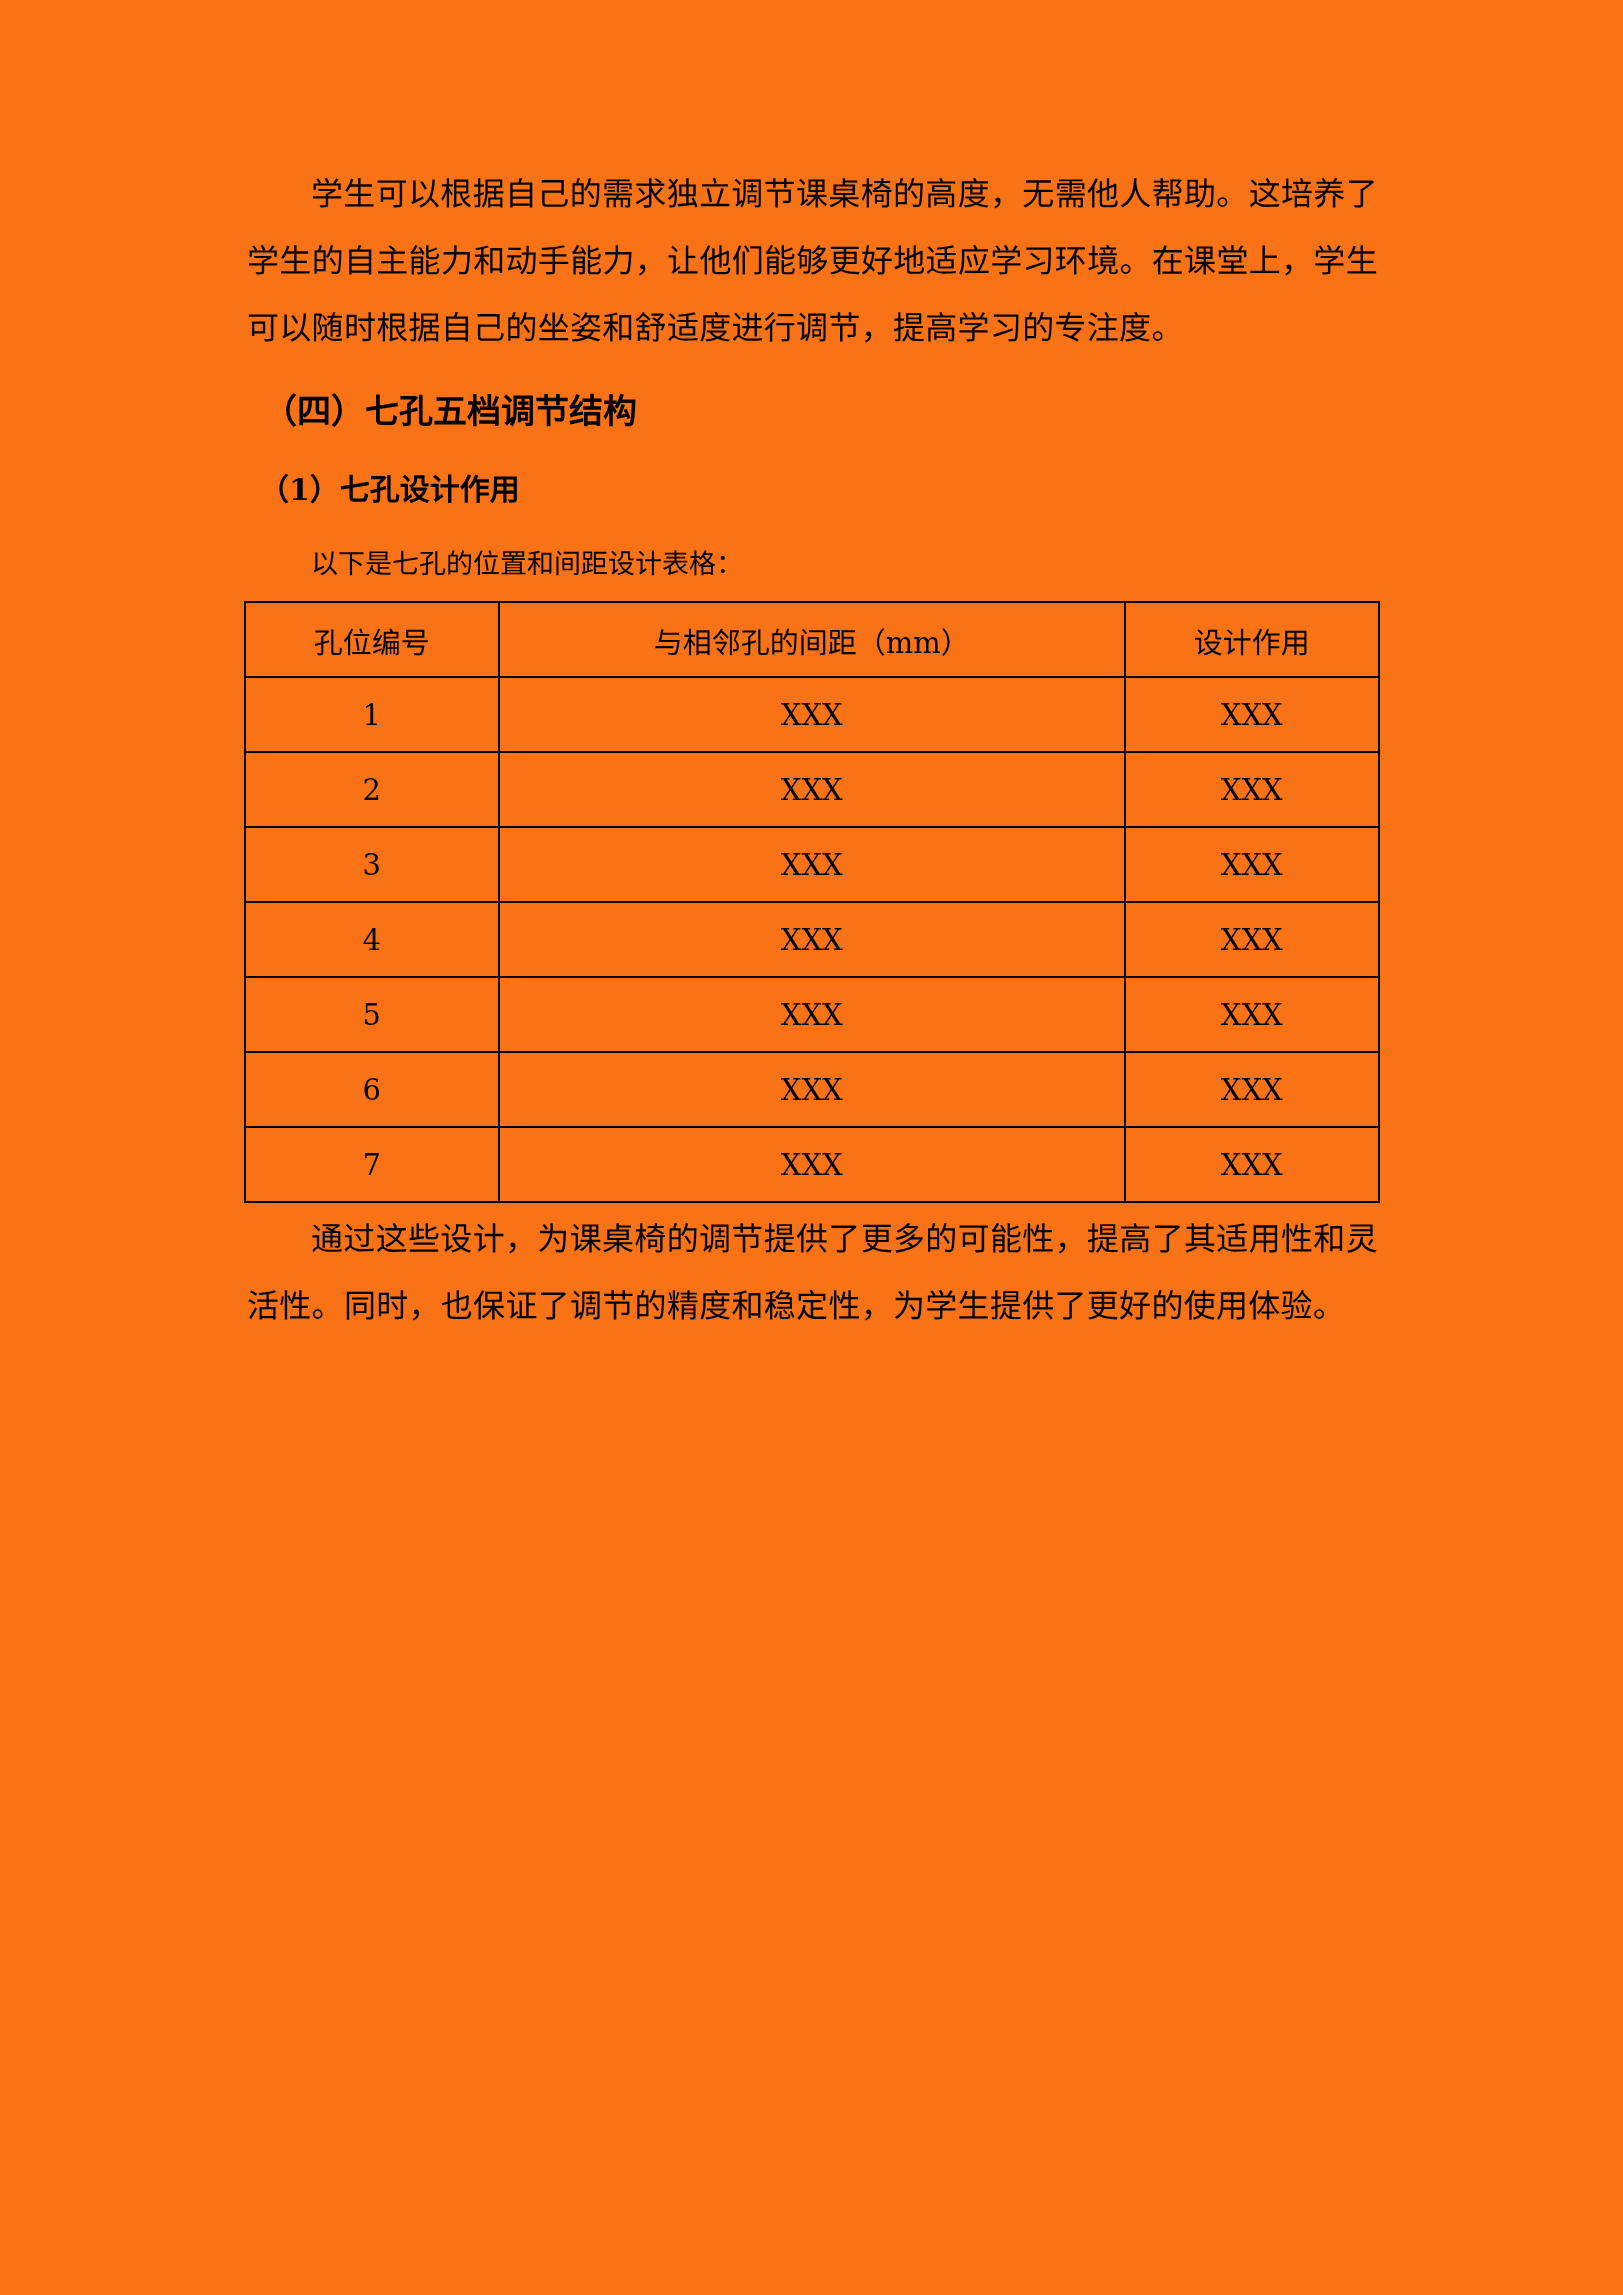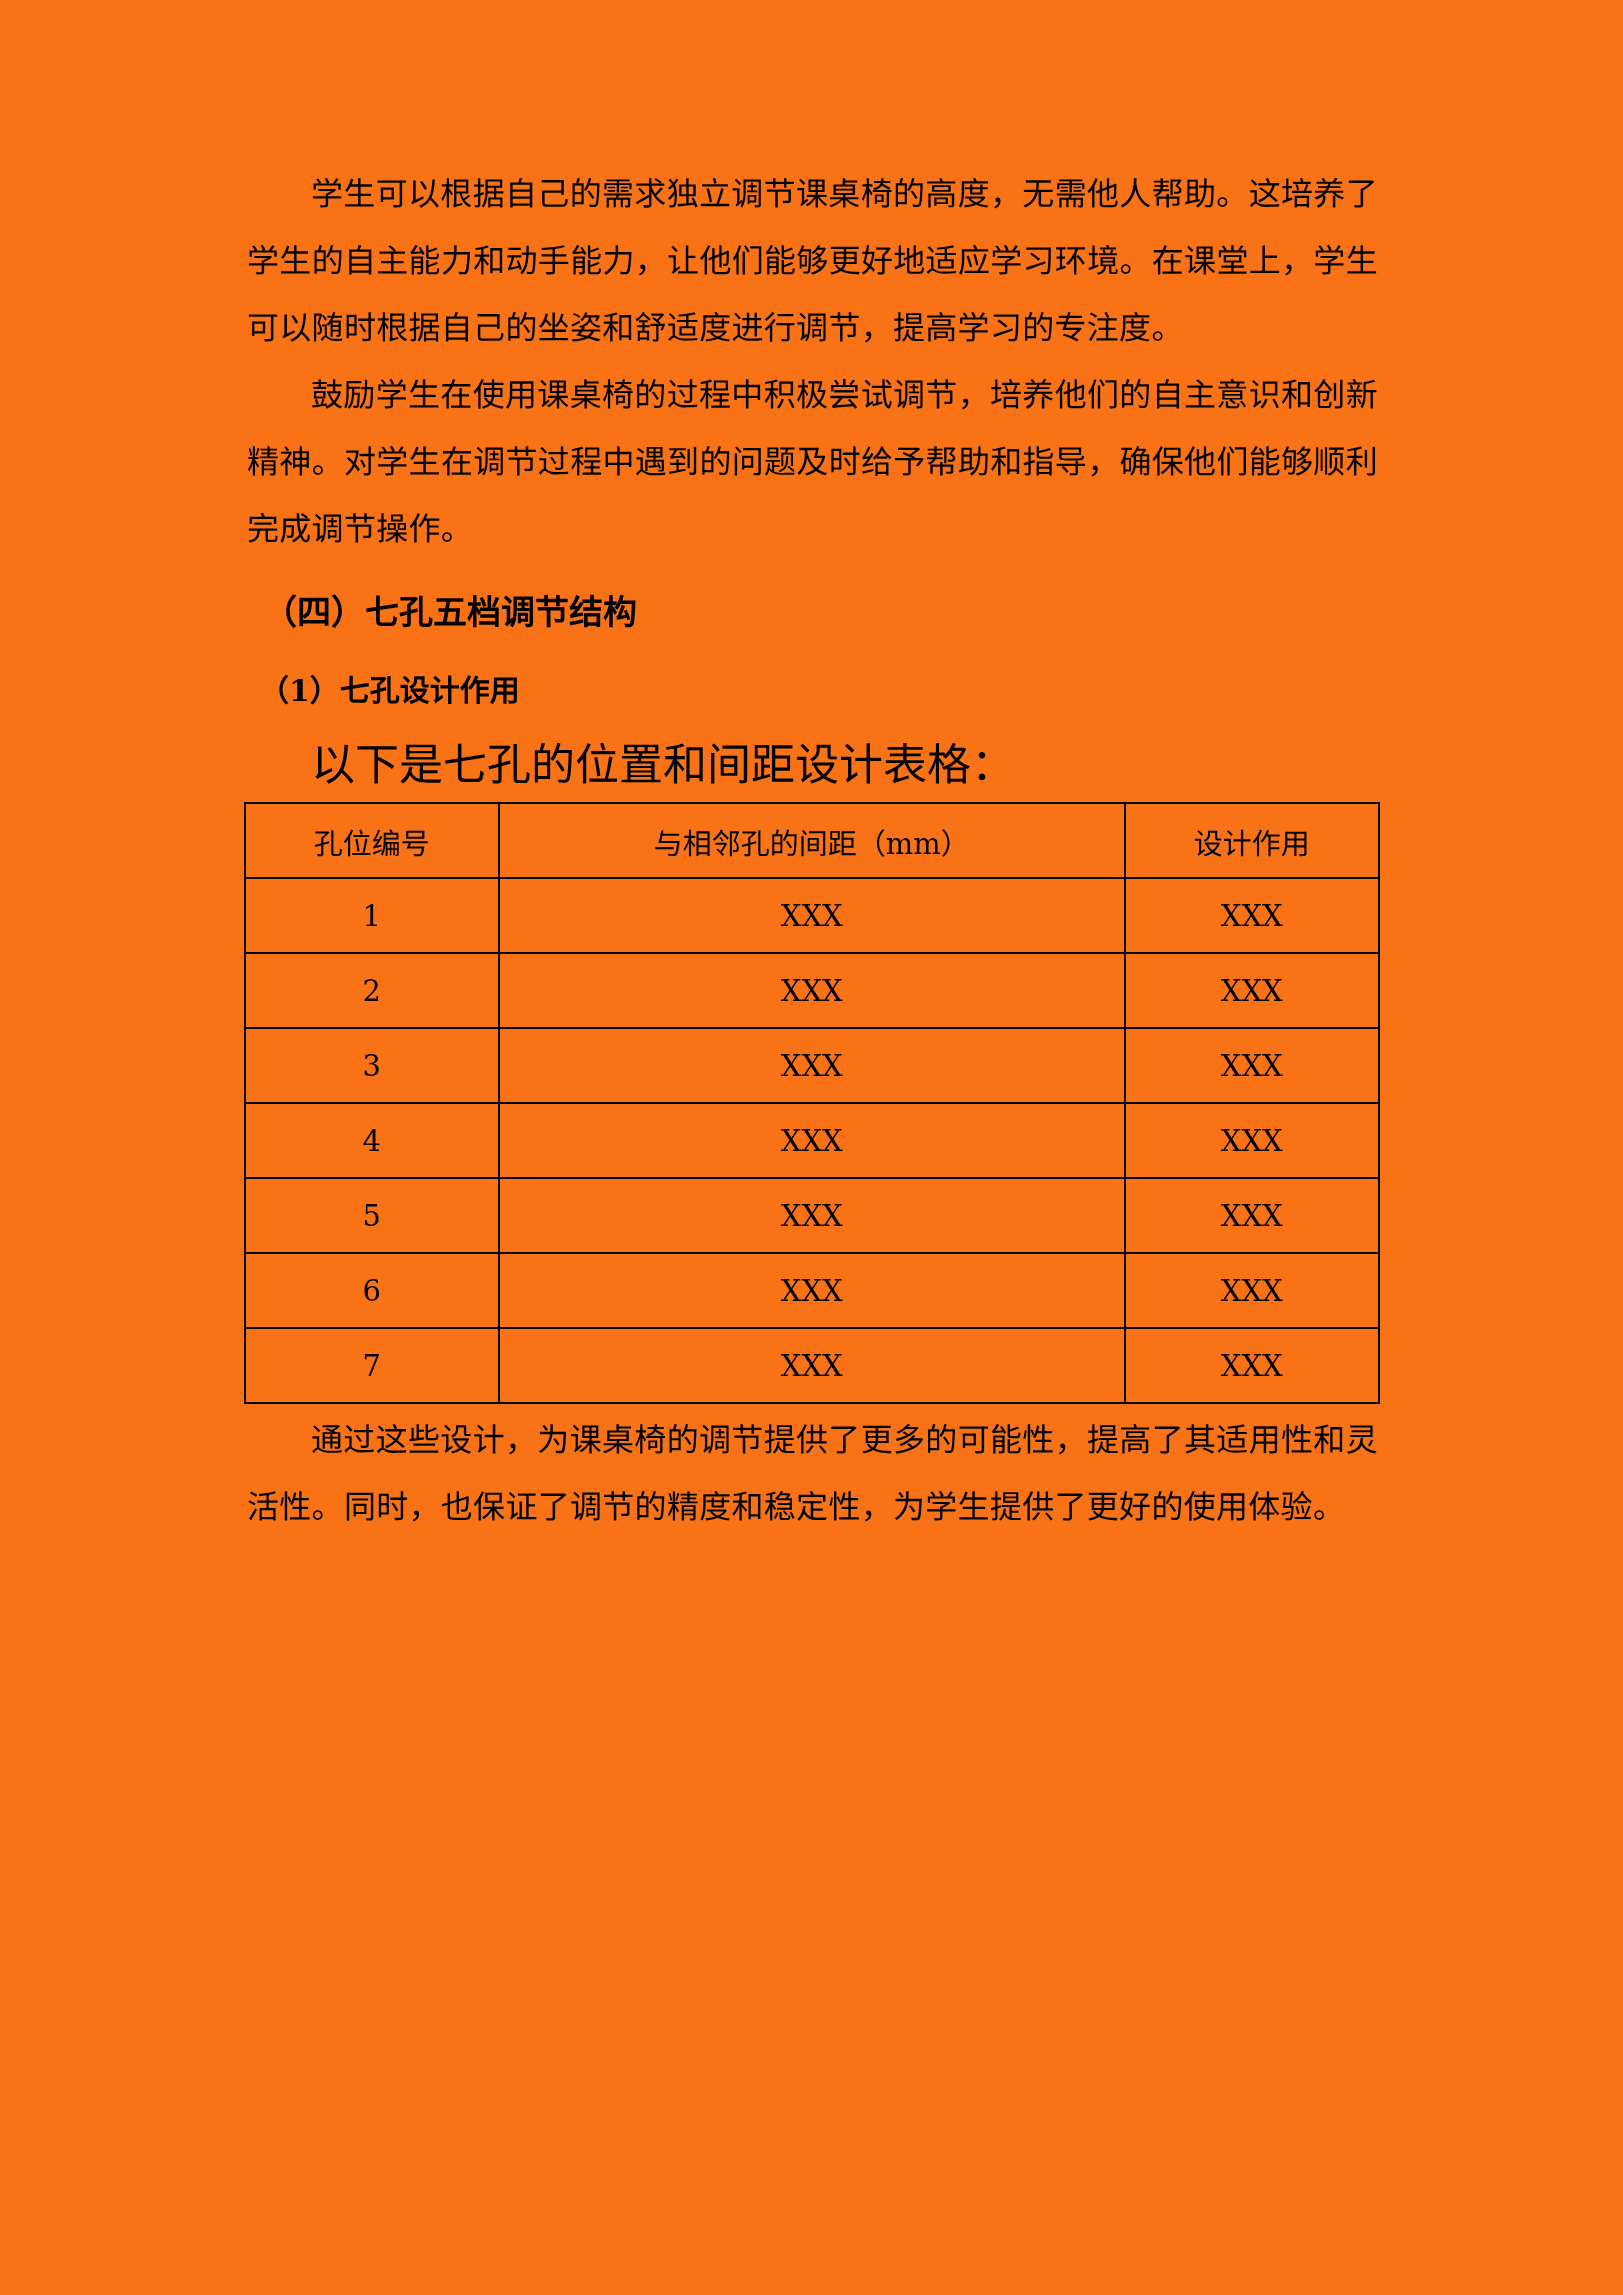--- a/index.html
+++ b/index.html
@@ -64,21 +64,21 @@
     font-family: "DejaVu Serif", "Liberation Serif", serif;
     font-size: 30px;
     line-height: 58px;
     text-indent: 0;
     margin: 12px;
     color: #000000;
   }
 
   .lead-line {
     font-family: "DejaVu Serif", "Liberation Serif", serif;
-    font-size: 44px;
+    font-size: 27px;
     line-height: 65px;
     text-indent: 64px;
     margin: 0;
     color: #000000;
   }
 
   
   .hole-table {
     border-collapse: collapse;
     width: 1134px;
@@ -111,21 +111,20 @@
 </style>
 </head>
 <body>
 
 <div class="page">
   <div class="content">
 
     <p class="para">学生可以根据自己的需求独立调节课桌椅的高度，无需他人帮助。这培养了学生的自主能力和动手能力，让他们能够更好地适应学习环境。在课堂上，学生可以随时根据自己的坐姿和舒适度进行调节，提高学习的专注度。</p>
 
 
-    <p class="para">鼓励学生在使用课桌椅的过程中积极尝试调节，培养他们的自主意识和创新精神。对学生在调节过程中遇到的问题及时给予帮助和指导，确保他们能够顺利完成调节操作。</p>
 
     <h2 class="heading-section">（四）七孔五档调节结构</h2>
 
 
     <h4 class="heading-subsub">（1）七孔设计作用</h4>
 
 
     <p class="lead-line">以下是七孔的位置和间距设计表格：</p>
 
     <table class="hole-table">

